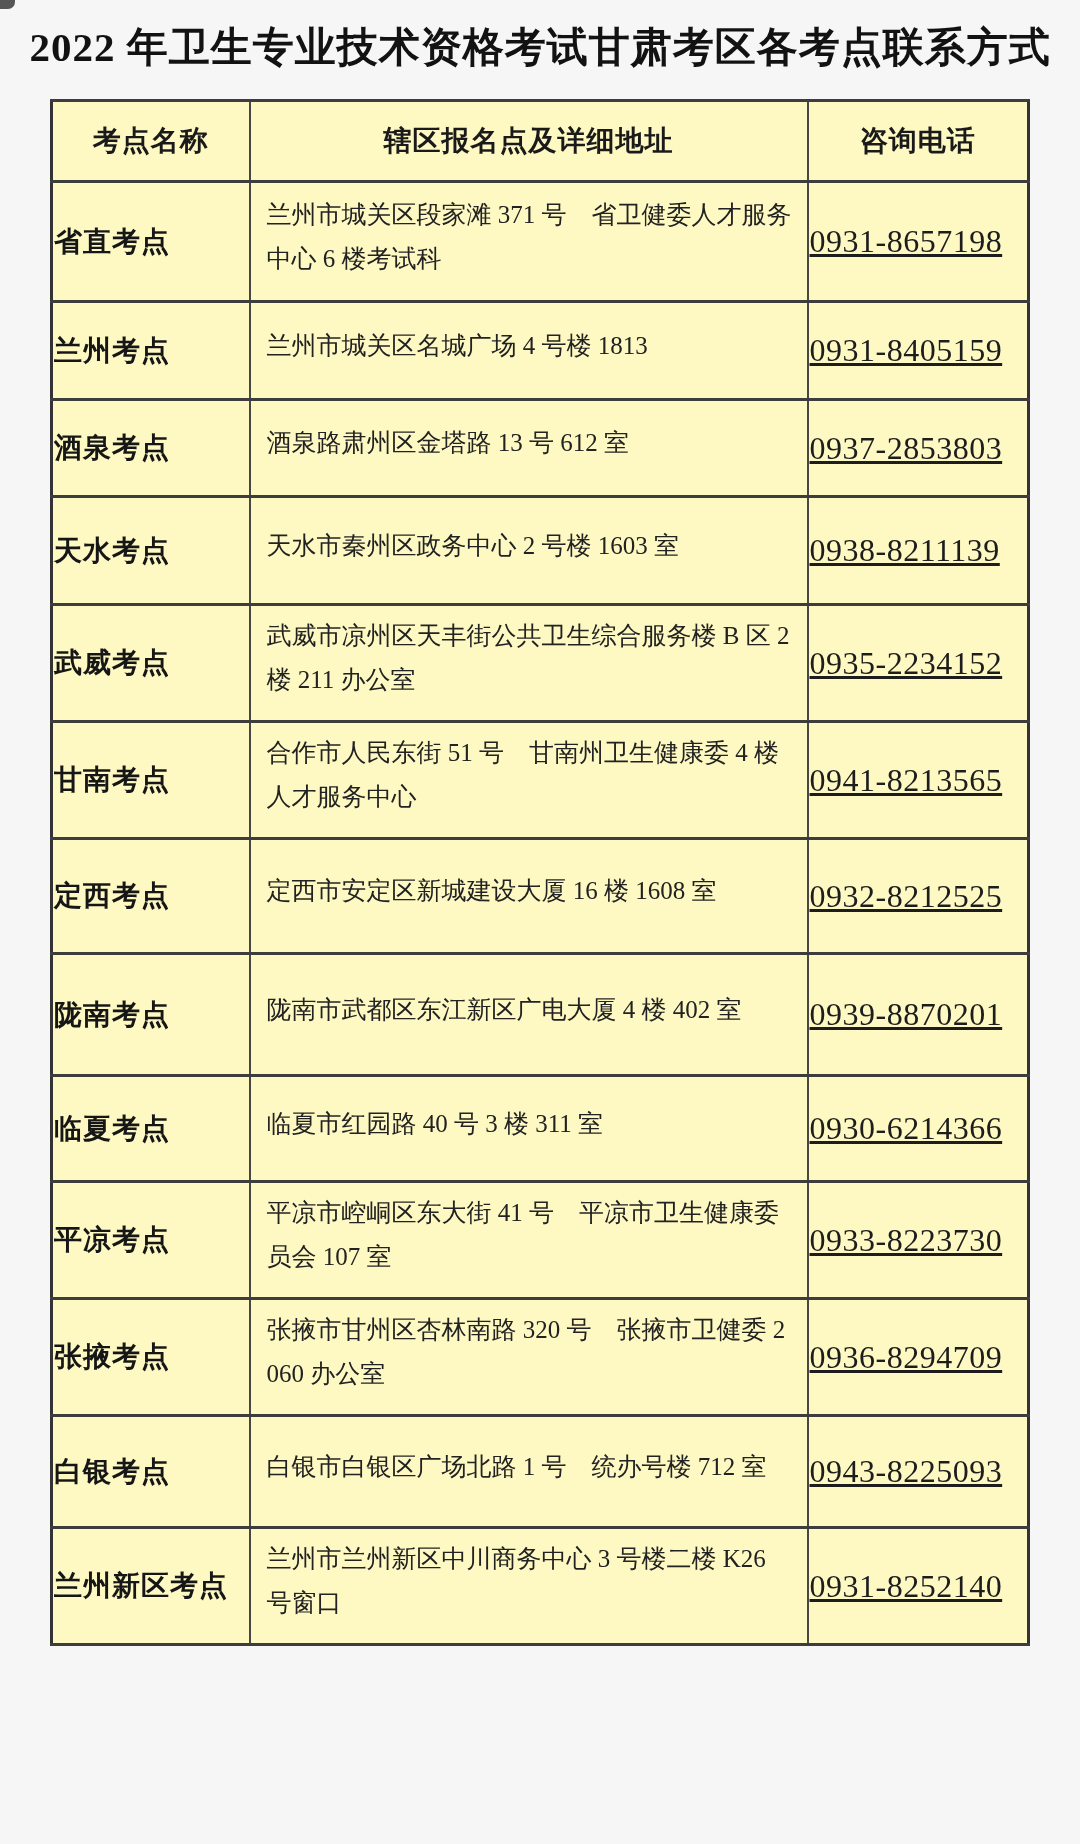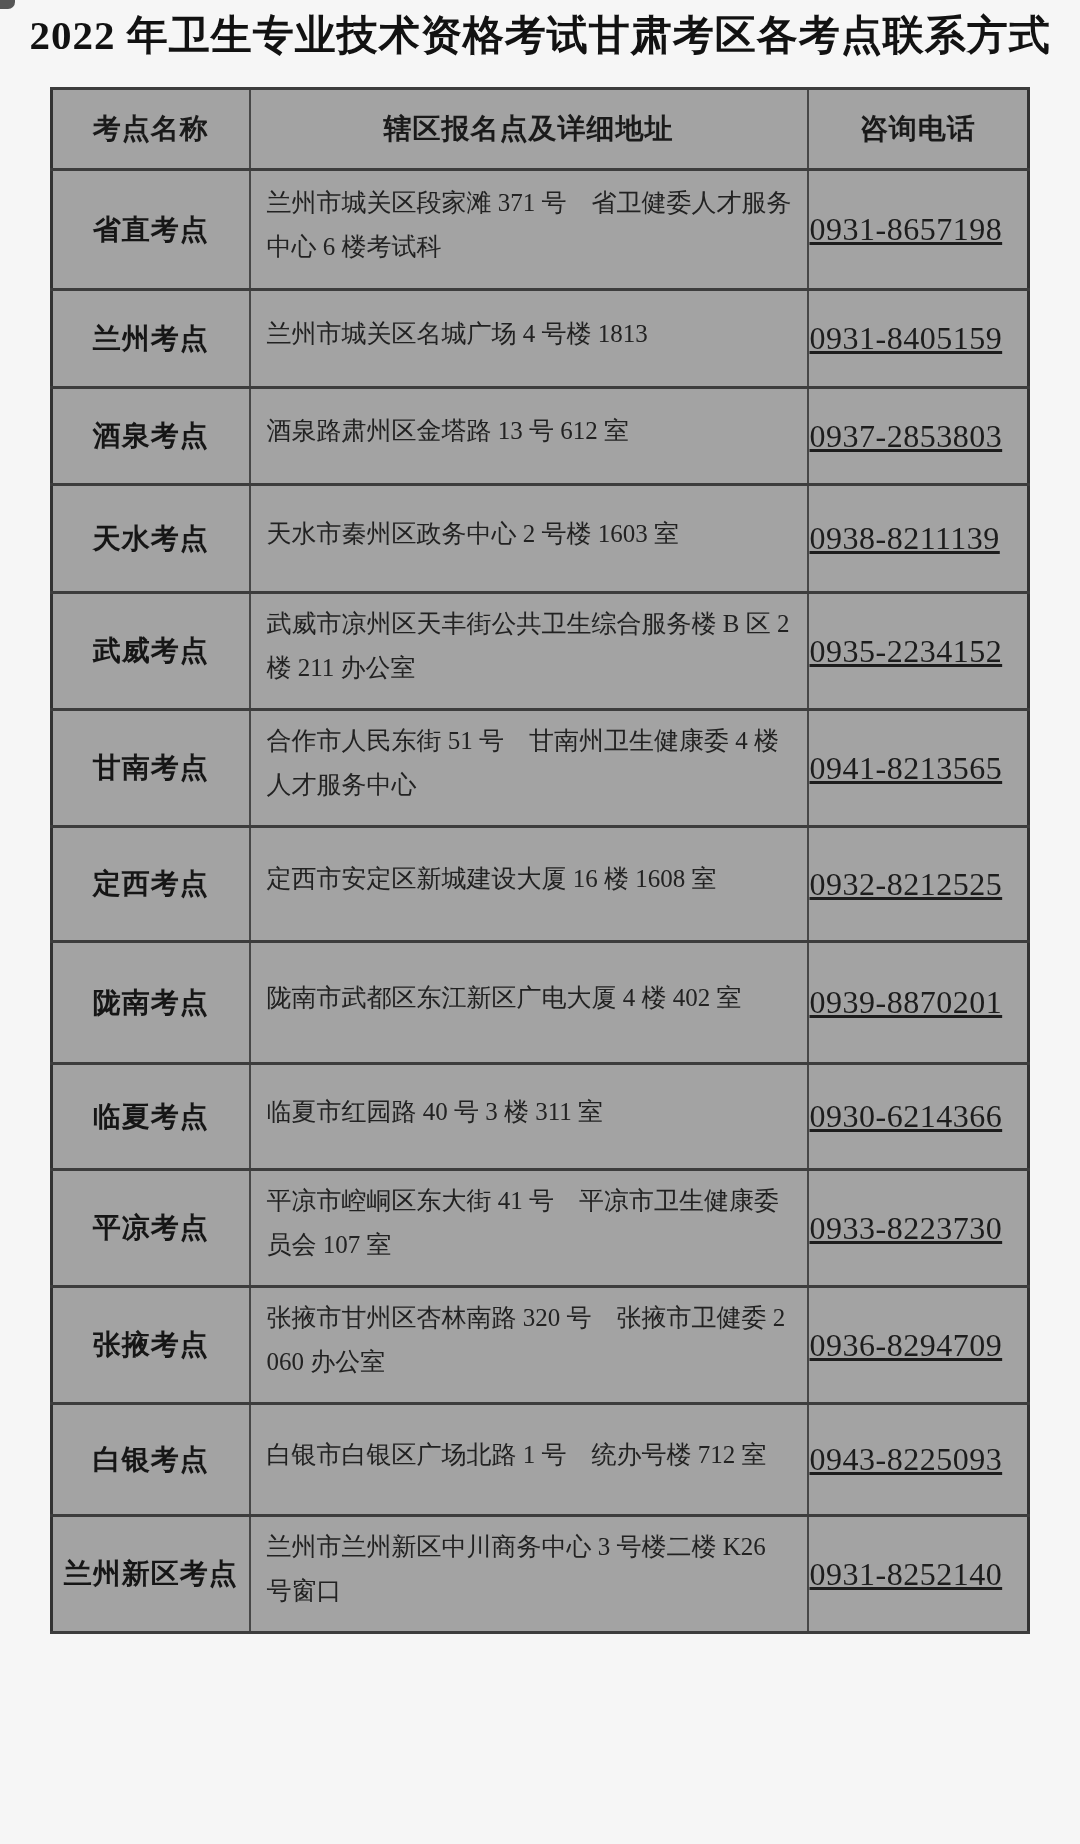--- a/index.html
+++ b/index.html
@@ -21,21 +21,21 @@
     top: 0;
     left: 0;
     width: 15px;
     height: 9px;
     background: #3a3a3a;
     border-radius: 0 0 7px 0;
     opacity: 0.85;
   }
   .page-title {
     margin: 0;
-    padding-top: 8px;
+    padding-top: 20px;
     width: 100%;
     text-align: center;
     font-size: 41px;
     font-weight: 700;
     letter-spacing: 1px;
     color: #121212;
     font-family: "Liberation Serif", "DejaVu Serif", serif;
   }
   .contact-table {
     margin-left: 50px;
@@ -48,35 +48,35 @@
   .contact-table col.c-name  { width: 198px; }
   .contact-table col.c-addr  { width: 558px; }
   .contact-table col.c-phone { width: 221px; }
   .contact-table th,
   .contact-table td {
     border-left: 2px solid #474747;
     border-right: 2px solid #474747;
     border-top: 3px solid #3d3d3d;
     border-bottom: 3px solid #3d3d3d;
     vertical-align: middle;
-    background: #a3a3a3;
+    background: #fef9c3;
   }
   .contact-table { border: 3px solid #333; }
   thead tr { height: 81px; }
   .contact-table th {
     font-size: 28px;
     font-weight: 700;
     text-align: center;
     color: #1a1a1a;
     letter-spacing: 1px;
   }
   tbody td.name {
     font-size: 28px;
     font-weight: 700;
-    text-align: center;
+    text-align: left;
     letter-spacing: 1px;
     color: #161616;
   }
   tbody td.addr {
     font-size: 25px;
     line-height: 44px;
     padding: 8px 10px 18px 16px;
     text-align: left;
     word-break: break-all;
     color: #222;

